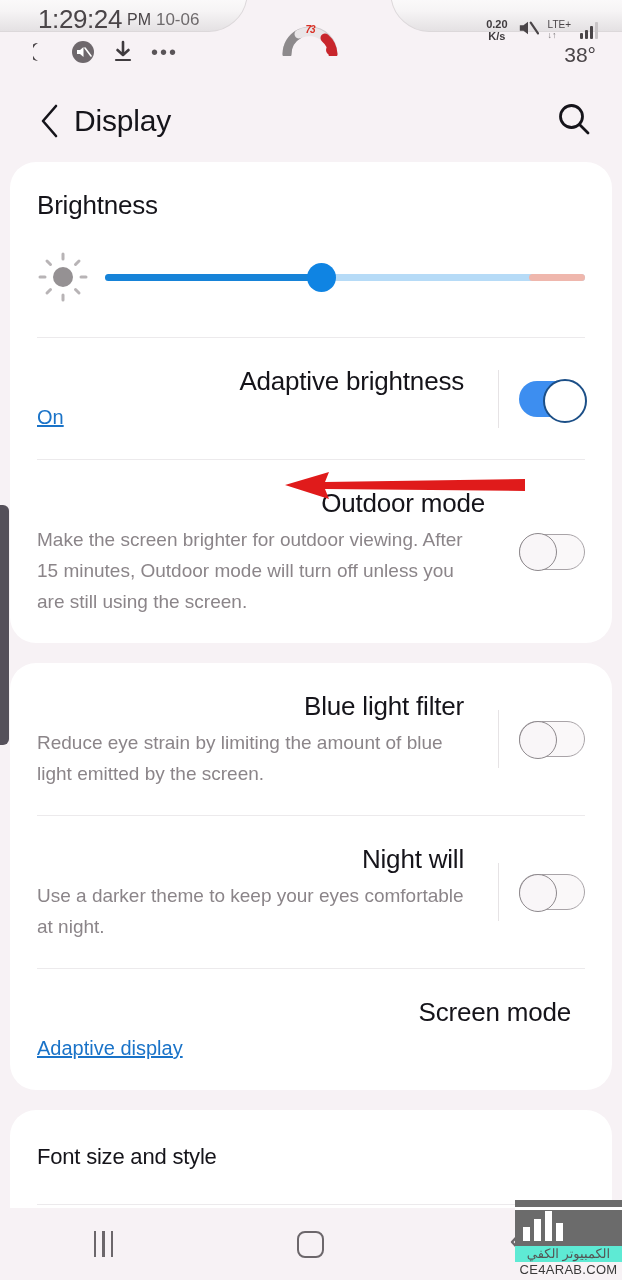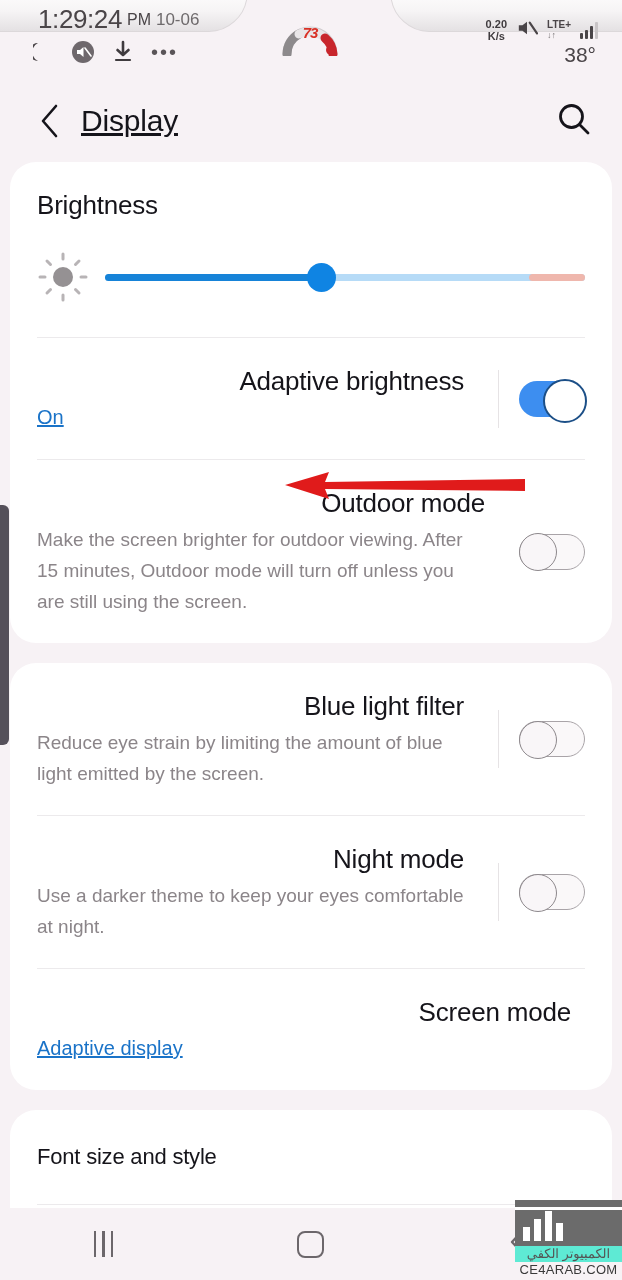--- a/index.html
+++ b/index.html
@@ -72,21 +72,21 @@
     text-align: center;
     font-size: 11px;
     line-height: 12px;
     font-weight: bold;
     color: #3f3b3e;
   }
   .sb-lte {
     text-align: left;
     font-size: 10px;
     line-height: 11px;
-    font-weight: bold;
+    font-weight: normal;
     color: #4a4548;
   }
   .sb-lte .arrows { font-size: 9px; color: #7c787a; }
 
   .sb-bars { display: flex; align-items: flex-end; gap: 2px; height: 17px; }
   .sb-bars i { width: 3px; background: #4a4548; display: block; border-radius: 1px; }
   .sb-bars i:nth-child(1) { height: 6px; }
   .sb-bars i:nth-child(2) { height: 9px; }
   .sb-bars i:nth-child(3) { height: 13px; }
   .sb-bars i:nth-child(4) { height: 17px; background: #c9c5c7; }
@@ -98,21 +98,21 @@
     top: 12px;
     width: 58px;
     height: 44px;
     z-index: 4;
   }
   .battery-pct {
     position: absolute;
     left: 0; top: 12px;
     width: 58px;
     text-align: center;
-    font-size: 15px;
+    font-size: 10px;
     font-weight: bold;
     font-style: italic;
     color: #d93025;
     letter-spacing: -1px;
   }
 
   
   .sb-row2 {
     position: absolute;
     left: 33px;
@@ -143,23 +143,22 @@
     position: relative;
   }
   .back-btn {
     width: 40px; height: 40px;
     display: flex; align-items: center; justify-content: center;
     cursor: pointer;
   }
   .appbar-title {
     font-size: 30px;
     color: #15141a;
-    margin-left: 11px;
+    margin-left: 4px;
     letter-spacing: -0.2px;
-    text-decoration: underline;
   }
   .search-btn {
     margin-left: auto;
     width: 44px; height: 44px;
     display: flex; align-items: center; justify-content: center;
     cursor: pointer;
   }
 
   
   .scroll-area { position: relative; }
@@ -560,21 +559,21 @@
       <div class="toggle-cell">
         <div class="vdiv"></div>
         <div class="toggle off"></div>
       </div>
     </div>
 
     <div class="divider"></div>
 
     <div class="setting">
       <div class="setting-text">
-        <div class="setting-title">Night mode</div>
+        <div class="setting-title">Night will</div>
         <div class="setting-sub">Use a darker theme to keep your eyes comfortable at night.</div>
       </div>
       <div class="toggle-cell">
         <div class="vdiv"></div>
         <div class="toggle off"></div>
       </div>
     </div>
 
     <div class="divider"></div>
 

